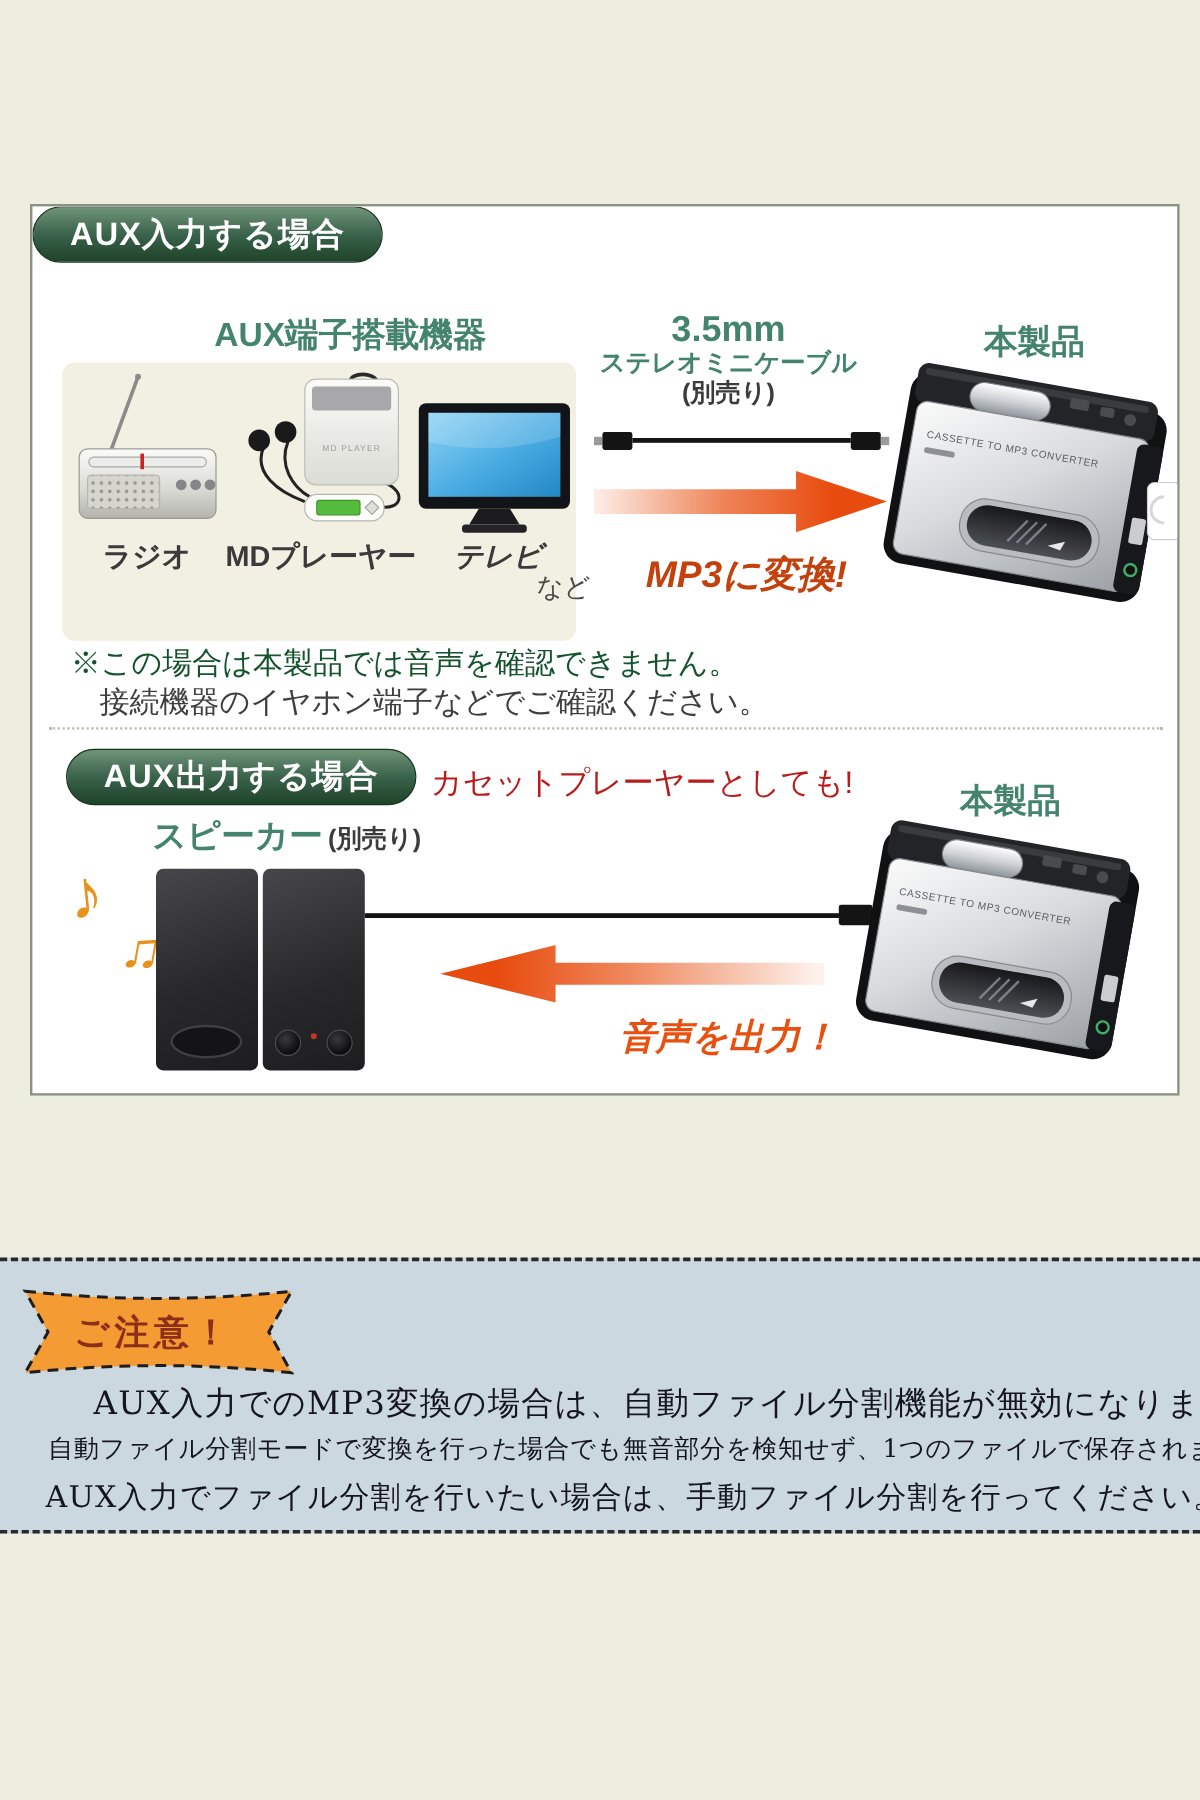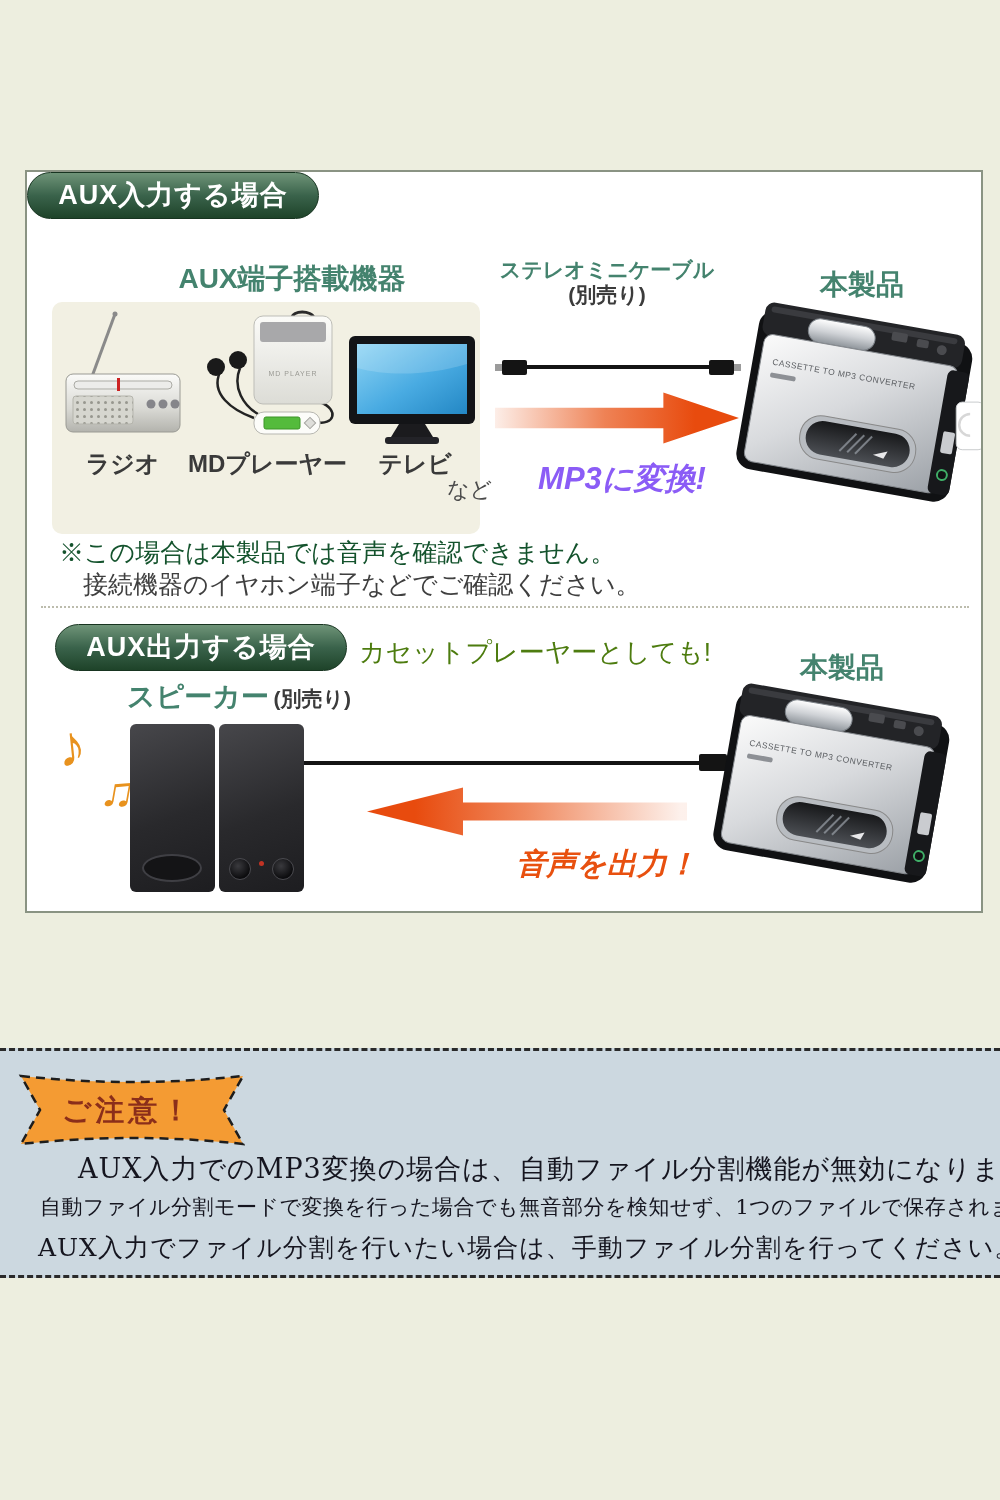--- a/index.html
+++ b/index.html
@@ -17,45 +17,45 @@
     background:linear-gradient(180deg,#6f9478 0%,#3a634b 50%,#1e4329 100%);
     border:1px solid #173420;
     color:#fff;font-size:27px;font-weight:bold;text-align:center;line-height:45px;letter-spacing:1px;
   }
   .teal{color:#44836e;font-weight:bold;}
   #devices-title{position:absolute;left:100px;top:88px;width:330px;text-align:center;font-size:28px;}
   #devices-panel{position:absolute;left:25px;top:130px;width:428px;height:232px;background:#f2f0e3;border-radius:10px;}
   .device-label{position:absolute;top:146px;font-size:24px;font-weight:bold;color:#3a3a3a;text-align:center;}
   #dl-0{left:28px;width:85px;}
   #dl-1{left:133px;width:165px;}
-  #dl-2{left:318px;width:90px;}
+  #dl-2{left:318px;width:90px;font-style:italic;}
   #etc-label{position:absolute;left:420px;top:303px;font-size:22px;color:#4a4a4a;}
   #cable-title{position:absolute;left:440px;top:86px;width:280px;text-align:center;line-height:1.1;}
   #cable-title .ct1{font-size:30px;display:block;}
   #cable-title .ct2{font-size:21px;display:block;}
   #cable-title .ct3{font-size:21px;display:block;color:#3b3b3b;font-weight:bold;margin-top:2px;}
   #cable1{position:absolute;left:468px;top:186px;width:246px;height:18px;display:flex;align-items:center;}
   .tip{width:7px;height:7px;background:#9b9b9b;}
   .plug{width:25px;height:15px;background:#141414;border-radius:2px;}
   .cord{flex:1;height:4px;background:#141414;}
   #arrow1{
     position:absolute;left:468px;top:214px;width:244px;height:64px;
     background:linear-gradient(90deg, rgba(236,116,66,0.12) 0%, rgba(233,88,28,0.75) 45%, #e84b0e 82%);
     clip-path:polygon(0 34%,69% 34%,69% 10%,100% 50%,69% 90%,69% 66%,0 66%);
   }
   #mp3-label{position:absolute;left:455px;top:286px;width:280px;text-align:center;
-    font-size:31px;font-weight:bold;font-style:italic;color:#8b5cf6;}
+    font-size:31px;font-weight:bold;font-style:italic;color:#c2410c;}
   #product1-label{position:absolute;left:770px;top:94px;width:130px;text-align:center;font-size:28px;}
   .product-svg{position:absolute;width:258px;height:238px;}
   #product1{left:703px;top:124px;}
   #product2{left:680px;top:505px;}
   #note1{position:absolute;left:32px;top:364px;font-size:25px;color:#14532d;}
   #note2{position:absolute;left:56px;top:396px;font-size:25px;color:#3f3f3f;}
   #separator{position:absolute;left:14px;top:434px;width:928px;height:0;border-top:2px dotted #bcbcad;}
-  #banner2-subtitle{position:absolute;left:332px;top:463px;font-size:26px;color:#4d7c0f;}
+  #banner2-subtitle{position:absolute;left:332px;top:463px;font-size:26px;color:#b91c1c;}
   #speaker-heading{position:absolute;left:100px;top:506px;}
   #speaker-heading .sp1{font-size:28px;}
   #speaker-heading .sp2{font-size:21px;color:#3b3b3b;font-weight:bold;}
   .music-note{position:absolute;color:#e8921e;}
   #mnote1{left:30px;top:540px;font-size:58px;transform:rotate(-6deg);}
   #mnote2{left:74px;top:592px;font-size:46px;transform:rotate(10deg);}
   .speaker{position:absolute;top:552px;width:85px;height:168px;border-radius:6px;
     background:linear-gradient(160deg,#47474b 0%,#29292c 55%,#1d1d20 100%);}
   #speaker1{left:103px;}
   #speaker2{left:192px;}
@@ -157,20 +157,21 @@
     </svg>
 
     <div class="device-label" id="dl-0">ラジオ</div>
     <div class="device-label" id="dl-1">MDプレーヤー</div>
     <div class="device-label" id="dl-2">テレビ</div>
   </div>
 
   <div id="etc-label">など</div>
 
   <div id="cable-title">
+    <span class="ct1 teal">3.5mm</span>
     <span class="ct2 teal">ステレオミニケーブル</span>
     <span class="ct3">(別売り)</span>
   </div>
 
   <div id="cable1">
     <div class="tip"></div>
     <div class="plug"></div>
     <div class="cord"></div>
     <div class="plug"></div>
     <div class="tip"></div>

